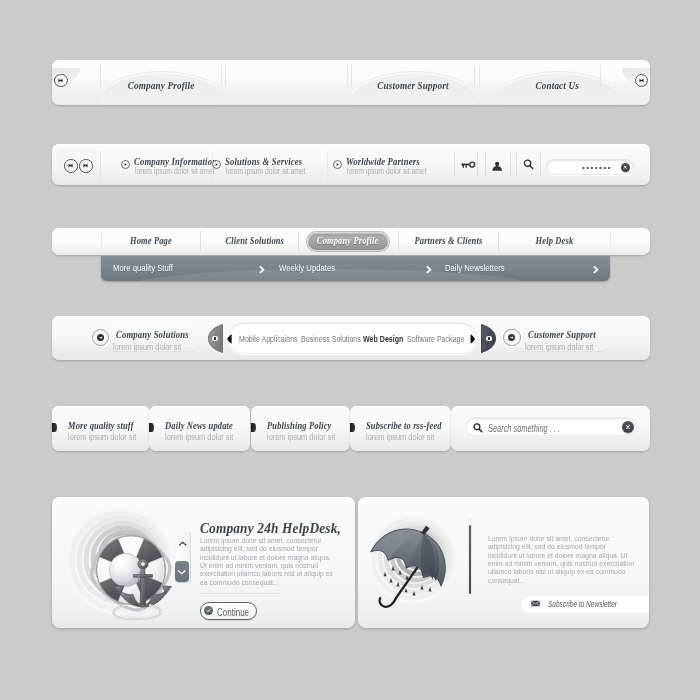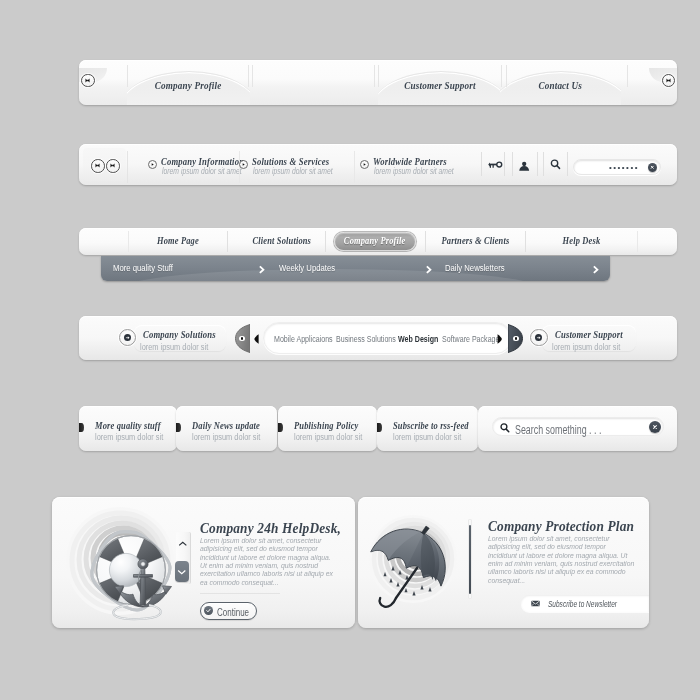--- a/index.html
+++ b/index.html
@@ -1,24 +1,24 @@
 <!DOCTYPE html>
 <html><head>
 <meta charset="utf-8">
 <style>
   html,body{margin:0;padding:0;}
   body{width:700px;height:700px;background:#cbcbcb;overflow:hidden;
        font-family:"Liberation Sans", sans-serif;}
   .stage{position:relative;width:700px;height:700px;}
 
   
-  .bar{position:absolute;left:52px;width:598px;box-sizing:border-box;margin-left:27px;}
+  .bar{position:absolute;left:52px;width:598px;box-sizing:border-box;}
   .script{font-family:"Liberation Serif", serif;font-style:italic;font-weight:bold;
           color:#3b4550;letter-spacing:.2px;}
-  .sub{font-family:"Liberation Sans",sans-serif;color:#9aa0a6;font-style:italic;}
+  .sub{font-family:"Liberation Sans",sans-serif;color:#9aa0a6;}
 
   
   #bar1{top:60px;height:45px;border-radius:7px;
         background:linear-gradient(180deg,#fdfdfd 0%,#fbfbfb 42%,#f3f3f3 60%,#ececec 100%);
         box-shadow:0 1px 2px rgba(0,0,0,.22), inset 0 1px 0 #fff;}
   #bar1 .endcap{position:absolute;top:8px;height:14px;width:28px;
         background:linear-gradient(160deg,#e6e6e6 0%,#ececec 50%,#f4f4f4 100%);}
   #bar1 .endcap.l{left:0;border-radius:0 0 16px 0;}
   #bar1 .endcap.r{right:0;border-radius:0 0 0 16px;}
   .navitem{position:absolute;top:0;height:45px;overflow:hidden;}
@@ -114,34 +114,34 @@
         box-shadow:0 1px 2px rgba(0,0,0,.2), inset 0 1px 0 #fff;}
   #bar5 .notch{position:absolute;top:17px;width:5px;height:9px;
         border-radius:0 50% 50% 0 / 0 50% 50% 0;
         background:linear-gradient(90deg,#1b1b1b,#3a3a3a);}
   .b5title{position:absolute;font-size:10.3px;white-space:nowrap;}
   .b5title > span{display:inline-block;transform:scaleX(.82);transform-origin:left center;}
   .b5sub{position:absolute;font-size:8.6px;white-space:nowrap;color:#a7adb3;}
   .b5sub > span{display:inline-block;transform:scaleX(.86);transform-origin:left center;}
   #searchfield{position:absolute;border-radius:10px;background:#fff;
         box-shadow:inset 0 1px 2px rgba(0,0,0,.12);border:1px solid #ececec;box-sizing:border-box;}
-  #searchfield .ph{position:absolute;left:22px;top:4.5px;font-size:12px;
+  #searchfield .ph{position:absolute;left:22px;top:4.5px;font-size:10px;font-style:italic;
         color:#6d7177;white-space:nowrap;font-family:"Liberation Sans",sans-serif;}
   #searchfield .ph > span{display:inline-block;transform:scaleX(.74);transform-origin:left center;}
 
   
   .panel{position:absolute;top:497px;height:131px;border-radius:8px;
         background:linear-gradient(180deg,#fbfbfb 0%,#f7f7f7 60%,#f0f0f0 88%,#e9e9e9 100%);
         box-shadow:0 1px 3px rgba(0,0,0,.22), inset 0 1px 0 #fff;overflow:hidden;}
   #panelL{left:52px;width:303px;}
   #panelR{left:358px;width:291px;}
   .ptitle{position:absolute;font-size:15.5px;white-space:nowrap;}
   .ptitle > span{display:inline-block;transform:scaleX(.86);transform-origin:left center;}
   .pbody{position:absolute;font-size:7.6px;line-height:8.35px;color:#a3a9af;
-        font-family:"Liberation Sans",sans-serif;font-style:italic;}
+        font-family:"Liberation Sans",sans-serif;}
   .pbody > span{display:inline-block;transform:scaleX(.9);transform-origin:left top;}
   .hrule{position:absolute;height:1px;background:#e3e3e3;}
   .imgwrapL{position:absolute;left:2px;top:0px;width:140px;height:131px;}
   .imgwrapR{position:absolute;left:2px;top:0px;width:122px;height:131px;}
   .contbtn{position:absolute;border-radius:10px;background:linear-gradient(180deg,#fdfdfd,#f4f4f4);
         border:1.3px solid #5a626a;box-sizing:border-box;box-shadow:0 1px 1px rgba(0,0,0,.10), inset 0 1px 0 #fff;}
   .contbtn .lab{position:absolute;left:16px;top:4px;font-size:10px;color:#5a6066;white-space:nowrap;}
   .contbtn .lab > span{display:inline-block;transform:scaleX(.8);transform-origin:left center;}
   .dcirc{position:absolute;width:13px;height:13px;border-radius:50%;
         background:linear-gradient(180deg,#6e767f,#4e565f);
@@ -190,21 +190,21 @@
     </div>
 
     <div class="navitem" style="left:48px;width:123px">
       <div class="dome"></div>
       <div class="lbl script"><span>Company Profile</span></div>
     </div>
     <div class="navitem" style="left:299px;width:125px">
       <div class="dome"></div>
       <div class="lbl script"><span>Customer Support</span></div>
     </div>
-    <div class="navitem" style="left:421px;width:121px">
+    <div class="navitem" style="left:445px;width:121px">
       <div class="dome"></div>
       <div class="lbl script"><span>Contact Us</span></div>
     </div>
 
     <div class="vsep" style="left:48px;top:5px;height:22px"></div>
     <div class="vsep" style="left:169px;top:5px;height:22px"></div>
     <div class="vsep" style="left:173px;top:5px;height:22px"></div>
     <div class="vsep" style="left:295px;top:5px;height:22px"></div>
     <div class="vsep" style="left:299px;top:5px;height:22px"></div>
     <div class="vsep" style="left:422px;top:5px;height:22px"></div>
@@ -379,21 +379,21 @@
       <div class="dot" style="left:4px;top:11.7px">
           <i></i>
         </div>
     </div>
     <div style="position:absolute;left:175px;top:16.5px;line-height:0;z-index:3">
       <svg viewBox="0 0 7 13" width="5.2" height="12">
           <path fill="#0d0d0d" d="M6.2 0 C3 2.4 0.5 5 0.5 6.5 C0.5 8 3 10.6 6.2 13 Z"></path>
         </svg>
     </div>
 
-    <div id="tagpill" style="left:184px;top:6px;width:249px;height:32px">
+    <div id="tagpill" style="left:176px;top:6px;width:249px;height:32px">
       <div class="tag" style="left:10px"><span>Mobile Applicaions</span></div>
       <div class="tag" style="left:72px"><span>Business Solutions</span></div>
       <div class="tag sel" style="left:134px"><span>Web Design</span></div>
       <div class="tag" style="left:178px"><span>Software Package</span></div>
     </div>
 
     <div style="position:absolute;left:418px;top:16.5px;line-height:0;z-index:3">
       <svg viewBox="0 0 7 13" width="5.2" height="12">
           <path fill="#0d0d0d" d="M0.8 0 C4 2.4 6.5 5 6.5 6.5 C6.5 8 4 10.6 0.8 13 Z"></path>
         </svg>
@@ -621,21 +621,20 @@
           </g>
 
           <path d="M57 71 L36 101" fill="none" stroke="#22272d" stroke-width="2.3" stroke-linecap="round"></path>
           <path d="M36 101 C33.4 107.4 28.6 110.6 24.4 109.6 C20.2 108.6 18.6 104.6 20.2 101" fill="none" stroke="#22272d" stroke-width="2.3" stroke-linecap="round"></path>
         </g>
       </svg>
     </div>
     <div class="scrollbar" style="left:110px;top:22px;width:4px;height:80px">
       <div class="thumb" style="top:6px;height:69px"></div>
     </div>
-    <div class="ptitle script" style="left:130px;top:20px"><span>Company Protection Plan</span></div>
     <div class="pbody" style="left:130px;top:38px;width:164px"><span>Lorem ipsum dolor sit amet, consectetur adipisicing elit, sed do eiusmod tempor incididunt ut labore et dolore magna aliqua. Ut enim ad minim veniam, quis nostrud exercitation ullamco laboris nisi ut aliquip ex ea commodo consequat...</span></div>
     <div class="newsbar" style="left:163px;top:98px;width:128px;height:17px">
       <div style="position:absolute;left:10px;top:5px;line-height:0">
         <svg viewBox="0 0 16 11" width="9" height="7">
           <rect x="0.5" y="0.5" width="15" height="10" rx="1" fill="#39414a"></rect>
           <path d="M0.8 1 L8 6.4 L15.2 1" fill="none" stroke="#fff" stroke-width="1.3"></path>
           <path d="M0.8 10 L5.6 5.2 M15.2 10 L10.4 5.2" fill="none" stroke="#fff" stroke-width="1.1"></path>
         </svg>
       </div>
       <div class="lab" style="left:27px;top:3.5px"><span>Subscribe to Newsletter</span></div>

